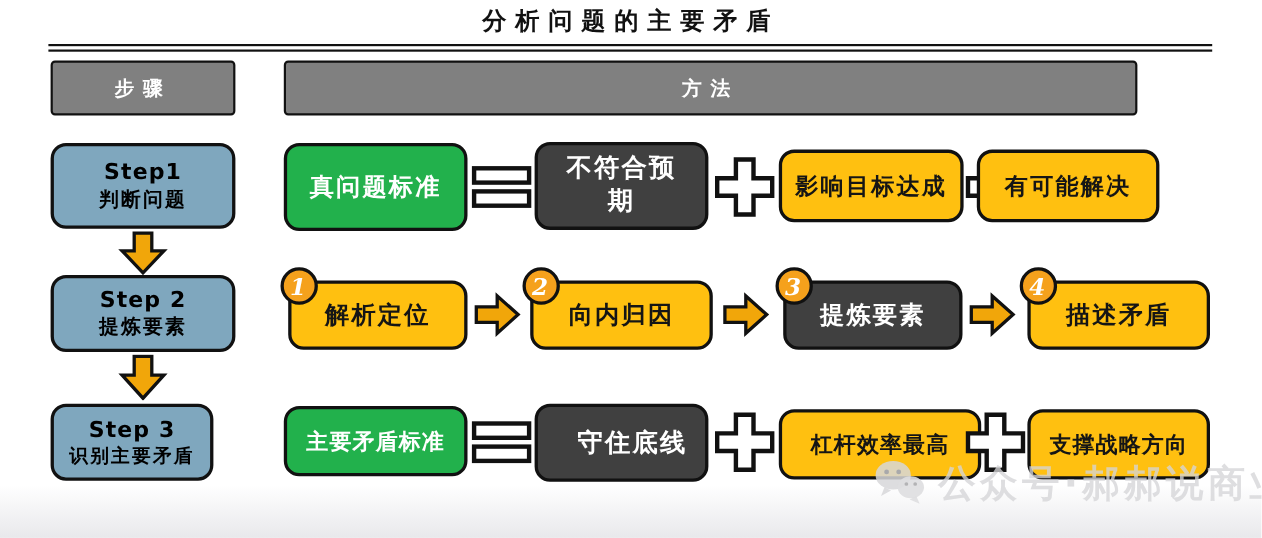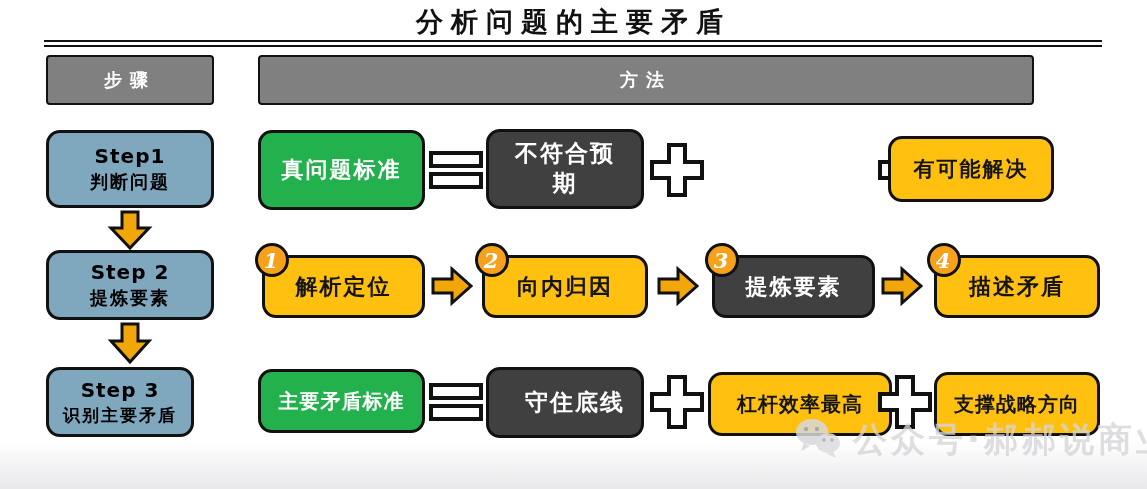--- a/index.html
+++ b/index.html
@@ -2,21 +2,21 @@
 <html><head>
 <meta charset="utf-8">
 <style>
   html,body{margin:0;padding:0;background:#ffffff;}
   .canvas{
     position:relative;width:1147px;height:489px;background:#ffffff;overflow:hidden;
     font-family:"DejaVu Sans","Liberation Sans",sans-serif;
   }
   .title{
     position:absolute;top:4px;left:0;right:0;text-align:center;
-    font-size:27px;font-weight:bold;color:#111;letter-spacing:8px;
+    font-size:22px;font-weight:bold;color:#111;letter-spacing:8px;
   }
   .rule{
     position:absolute;top:40px;left:44px;width:1058px;height:3px;
     border-top:2px solid #111;border-bottom:2px solid #111;
   }
   .hdr{
     position:absolute;top:55px;height:50px;background:#808080;
     border:2.5px solid #111;border-radius:4px;color:#fff;font-weight:bold;
     font-size:18px;letter-spacing:8px;display:flex;align-items:center;justify-content:center;
     box-sizing:border-box;white-space:nowrap;
@@ -86,20 +86,21 @@
   </div>
 
   <div class="box red t23 wrapbox" style="left:486px;top:129px;width:158px;height:80px;">不符合预期</div>
 
   <div class="op" style="left:648px;top:141px;">
     <svg width="58" height="58" viewBox="0 0 58 58">
       <path d="M21 4 H37 V21 H54 V37 H37 V54 H21 V37 H4 V21 H21 Z" fill="#ffffff" stroke="#111" stroke-width="4"></path>
     </svg>
   </div>
 
+  <div class="box yellow t21" style="left:708px;top:136px;width:168px;height:66px;">影响目标达成</div>
 
   <div class="op" style="left:876px;top:141px;">
     <svg width="58" height="58" viewBox="0 0 58 58">
       <path d="M21 4 H37 V21 H54 V37 H37 V54 H21 V37 H4 V21 H21 Z" fill="#ffffff" stroke="#111" stroke-width="4"></path>
     </svg>
   </div>
 
   <div class="box yellow t21" style="left:888px;top:136px;width:166px;height:66px;">有可能解决</div>
 
   <div class="op" style="left:107px;top:210px;">

